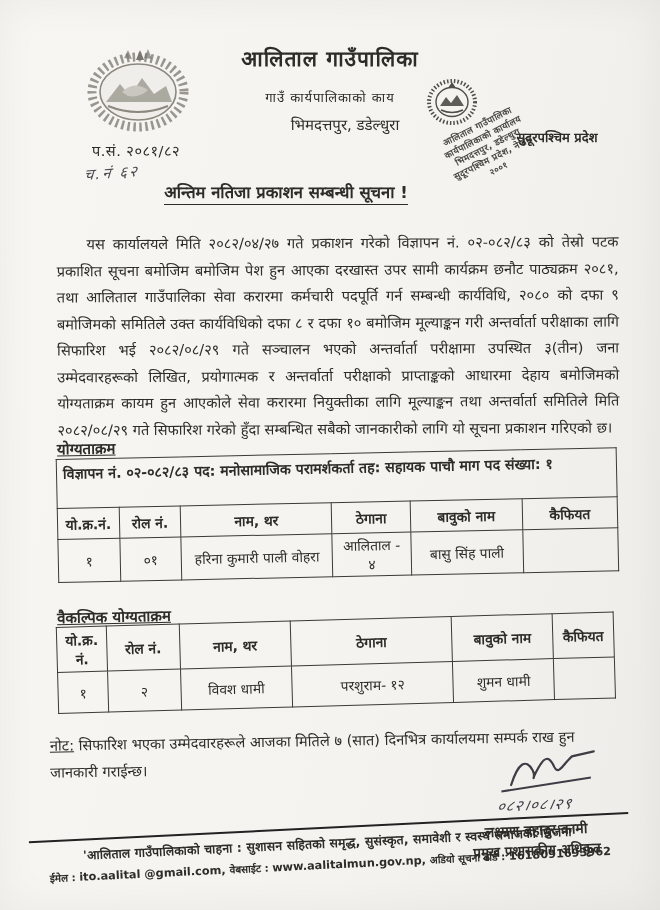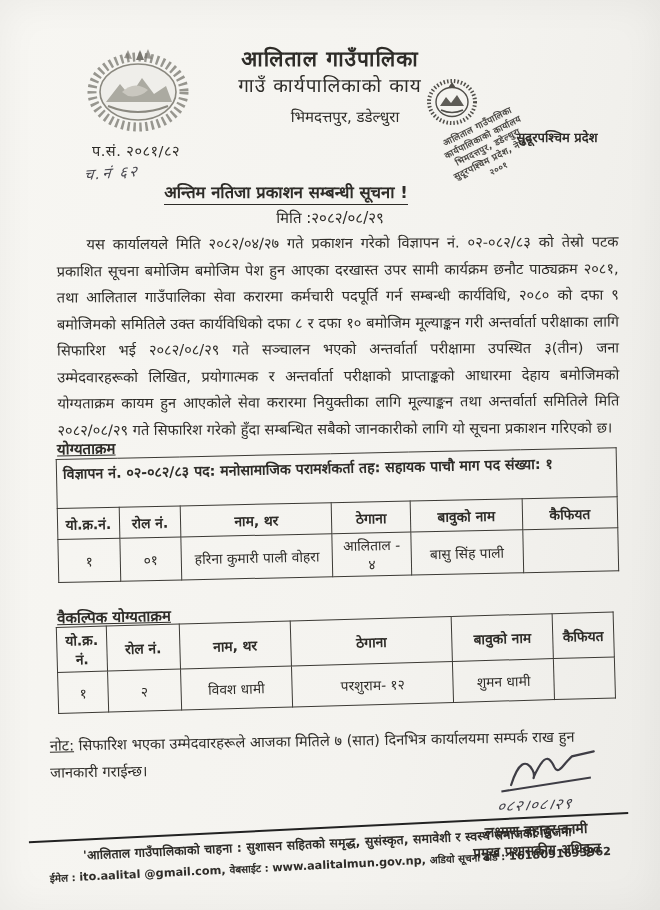--- a/index.html
+++ b/index.html
@@ -12,21 +12,21 @@
   .paper{
     position:relative;width:660px;height:910px;overflow:hidden;
     background:linear-gradient(100deg,#f7f6f2 0%,#f4f3ef 60%,#edecE8 100%);
     box-shadow:inset 0 0 40px rgba(0,0,0,0.05);
   }
   .abs{position:absolute;}
   
   .logo{left:78px;top:40px;width:120px;height:100px;}
   .hdr-center{left:140px;top:44px;width:380px;text-align:center;}
   .hdr-line1{font-size:21px;font-weight:bold;letter-spacing:1px;}
-  .hdr-line2{font-size:19px;margin-top:0;letter-spacing:1px;}
+  .hdr-line2{font-size:13px;margin-top:16px;letter-spacing:1px;}
   .hdr-line3{font-size:15px;margin-top:8px;padding-left:30px;}
   .province{left:492px;top:92px;width:130px;text-align:center;font-size:13px;font-weight:bold;line-height:20px;margin-top:36px;}
   
   .stamp{left:400px;top:76px;width:160px;height:140px;opacity:0.88;}
   .stamp-emblem{position:absolute;left:26px;top:2px;width:52px;height:48px;}
   .stamp-text{position:absolute;left:-4px;top:46px;width:158px;transform:rotate(-27deg);transform-origin:50% 0;
     text-align:center;font-size:9px;font-weight:bold;line-height:11.5px;color:#33312d;letter-spacing:0.4px;}
   .stamp-year{font-size:8.5px;margin-top:1px;}
   
   .refno{left:92px;top:140px;font-size:14.5px;letter-spacing:0.5px;}
@@ -111,21 +111,20 @@
       <div>भिमदत्तपुर, डडेल्धुरा</div>
       <div>सुदूरपश्चिम प्रदेश, नेपाल</div>
       <div class="stamp-year">२००१</div>
     </div>
   </div>
 
   <div class="abs refno">प.सं. २०८१/८२</div>
   <div class="abs dispatch">च.नं ६२</div>
 
   <div class="abs title"><span>अन्तिम नतिजा प्रकाशन सम्बन्धी सूचना !</span></div>
-  <div class="abs dateline">मिति :२०८२/०८/२९</div>
 
   <div class="abs bodytext">यस कार्यालयले मिति २०८२/०४/२७ गते प्रकाशन गरेको विज्ञापन नं. ०२-०८२/८३ को तेस्रो पटक प्रकाशित सूचना बमोजिम बमोजिम पेश हुन आएका दरखास्त उपर सामी कार्यक्रम छनौट पाठ्यक्रम २०८१, तथा आलिताल गाउँपालिका सेवा करारमा कर्मचारी पदपूर्ति गर्न सम्बन्धी कार्यविधि, २०८० को दफा ९ बमोजिमको समितिले उक्त कार्यविधिको दफा ८ र दफा १० बमोजिम मूल्याङ्कन गरी अन्तर्वार्ता परीक्षाका लागि सिफारिश भई २०८२/०८/२९ गते सञ्चालन भएको अन्तर्वार्ता परीक्षामा उपस्थित ३(तीन) जना उम्मेदवारहरूको लिखित, प्रयोगात्मक र अन्तर्वार्ता परीक्षाको प्राप्ताङ्कको आधारमा देहाय बमोजिमको योग्यताक्रम कायम हुन आएकोले सेवा करारमा नियुक्तीका लागि मूल्याङ्कन तथा अन्तर्वार्ता समितिले मिति २०८२/०८/२९ गते सिफारिश गरेको हुँदा सम्बन्धित सबैको जानकारीको लागि यो सूचना प्रकाशन गरिएको छ।</div>
 
   <div class="abs tbl-heading h1pos">योग्यताक्रम</div>
   <div class="abs t1pos">
     <table class="t1">
       <tbody>
           <tr>
         <td class="band-cell" colspan="6">विज्ञापन नं. ०२-०८२/८३  पद: मनोसामाजिक परामर्शकर्ता तह: सहायक पाचौ  माग पद संख्या: १</td>
       </tr>

